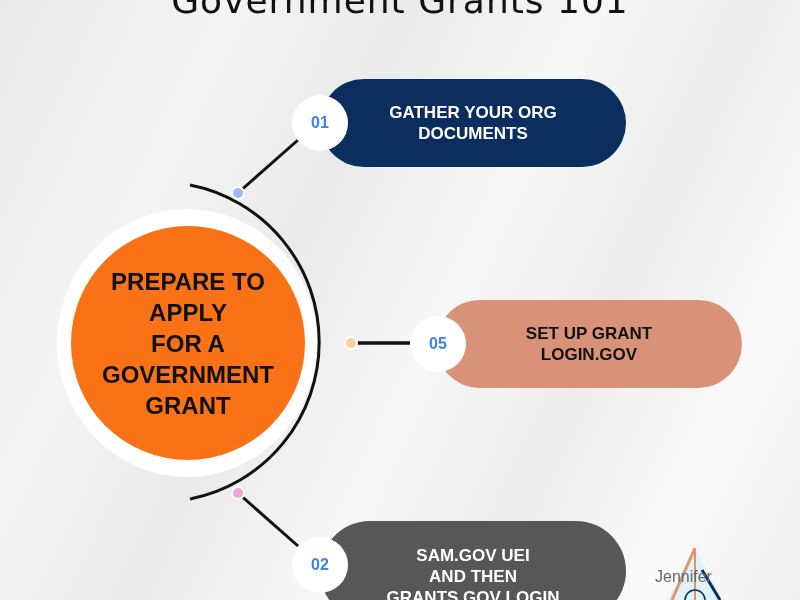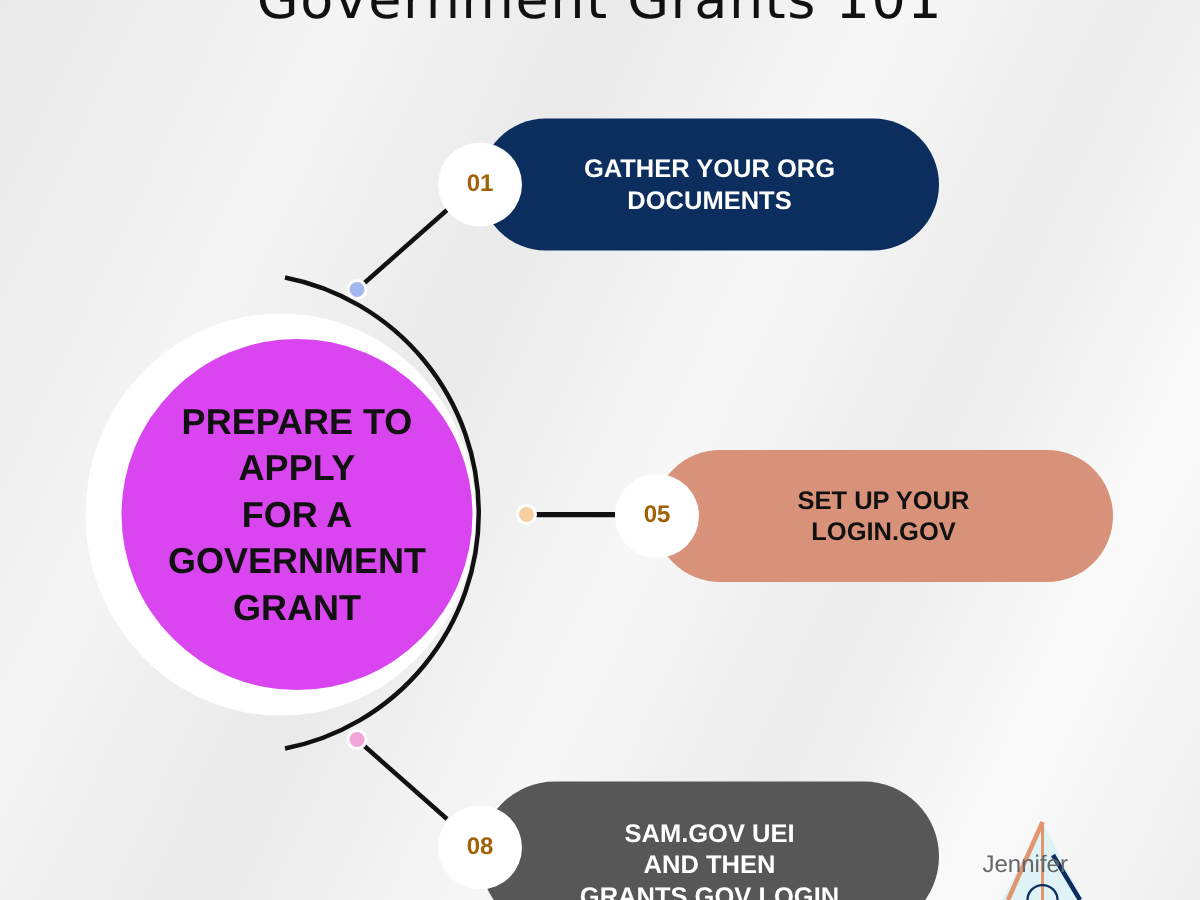--- a/index.html
+++ b/index.html
@@ -11,40 +11,40 @@
   .title {
     position:absolute; left:0; width:800px; top:-20px; text-align:center;
     font-size:36px; color:#111; letter-spacing:1px;
   }
   svg.diagram { position:absolute; left:0; top:0; }
   .center-ring {
     position:absolute; left:57px; top:209px; width:260px; height:268px;
     border-radius:50%; background:#ffffff;
   }
   .center-circle {
-    position:absolute; left:81px; top:226px; width:234px; height:234px;
-    border-radius:50%; background:#d946ef;
+    position:absolute; left:71px; top:226px; width:234px; height:234px;
+    border-radius:50%; background:#f97316;
     display:flex; align-items:center; justify-content:center; text-align:center;
   }
   .center-text {
     font-family: "Liberation Sans", sans-serif; font-weight:bold;
     font-size:24px; line-height:31px; color:#111; white-space:pre-line;
   }
   .pill {
     position:absolute; height:88px; border-radius:44px;
     display:flex; align-items:center; justify-content:center; text-align:center;
   }
   .pill-text {
     font-family: "Liberation Sans", sans-serif; font-weight:bold;
     font-size:17px; line-height:21px; white-space:pre-line;
   }
   .num {
     position:absolute; width:56px; height:56px; border-radius:50%;
     background:#fff; display:flex; align-items:center; justify-content:center;
-    font-family: "Liberation Sans", sans-serif; font-weight:bold; font-size:16px; color:#a16207;
+    font-family: "Liberation Sans", sans-serif; font-weight:bold; font-size:16px; color:#3b82f6;
   }
   .logo { position:absolute; left:650px; top:545px; width:100px; height:55px; }
   .logo-text {
     position:absolute; left:655px; top:568px; font-size:16px; color:#666;
     font-family: "Liberation Sans", sans-serif;
   }
 </style>
 </head>
 <body>
 
@@ -75,31 +75,31 @@
 GRANT</div>
 </div>
 
 <div class="pill" style="left:320px; top:79px; width:306px; background:#0b2e5e;">
   <div class="pill-text" style="color:#fff;">GATHER YOUR ORG
 DOCUMENTS</div>
 </div>
 <div class="num" style="left:292px; top:95px;">01</div>
 
 <div class="pill" style="left:436px; top:300px; width:306px; background:#d9927a;">
-  <div class="pill-text" style="color:#111;">SET UP YOUR
+  <div class="pill-text" style="color:#111;">SET UP GRANT
 LOGIN.GOV</div>
 </div>
 <div class="num" style="left:410px; top:316px;">05</div>
 
 <div class="pill" style="left:320px; top:521px; width:306px; height:100px; border-radius:50px; background:#575757;">
   <div class="pill-text" style="color:#fff; margin-top:10px;">SAM.GOV UEI
 AND THEN
 GRANTS.GOV LOGIN</div>
 </div>
-<div class="num" style="left:292px; top:537px;">08</div>
+<div class="num" style="left:292px; top:537px;">02</div>
 
 <svg class="logo" viewBox="0 0 100 55">
   <polygon points="45,3 18,55 72,55" fill="#dff3f7"></polygon>
   <line x1="45" y1="3" x2="22" y2="55" stroke="#e0956f" stroke-width="3"></line>
   <line x1="45" y1="3" x2="45" y2="55" stroke="#e0956f" stroke-width="2"></line>
   <line x1="52" y1="25" x2="70" y2="55" stroke="#0b2e5e" stroke-width="3"></line>
   <circle cx="45" cy="55" r="10" fill="none" stroke="#0b2e5e" stroke-width="1.5"></circle>
 </svg>
 <div class="logo-text">Jennifer</div>
 

